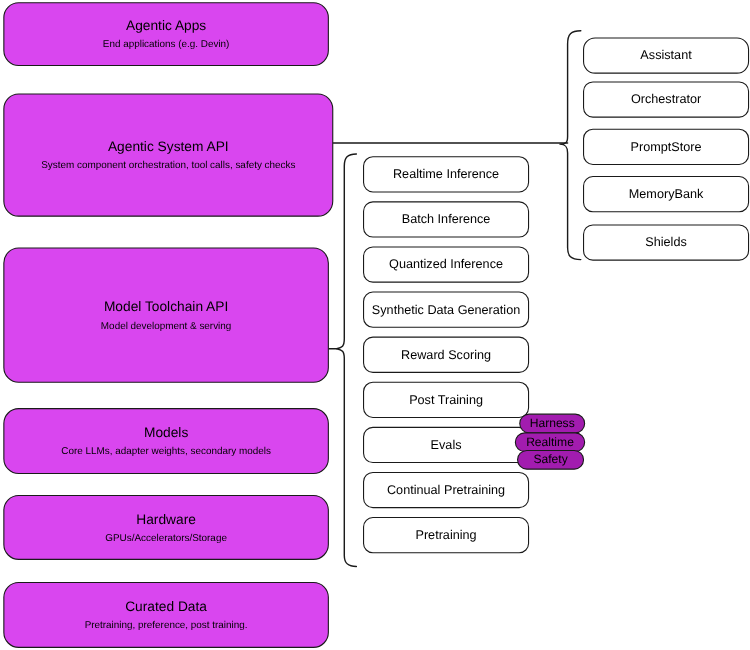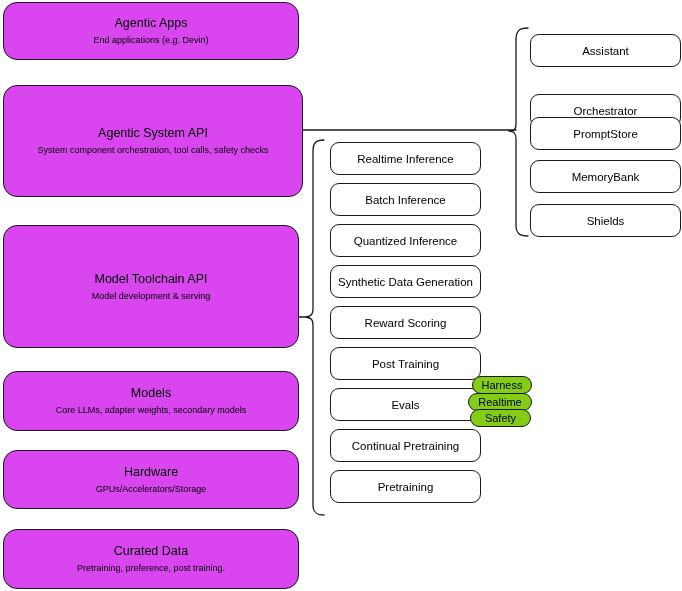--- a/index.html
+++ b/index.html
@@ -57,21 +57,21 @@
     font-size: 11.5px;
     color: #000;
     white-space: nowrap;
   }
   
   .chip {
     position: absolute;
     box-sizing: border-box;
     border: 1.3px solid #1a1a1a;
     border-radius: 999px;
-    background: #84cc16;
+    background: #a21caf;
     display: flex;
     align-items: center;
     justify-content: center;
     font-size: 11px;
     color: #000;
     white-space: nowrap;
   }
   
   .connector-svg {
     position: absolute;
@@ -139,19 +139,19 @@
   <div class="node-box" style="left: 330px; top: 306px; width: 151px; height: 33px;">Reward Scoring</div>
   <div class="node-box" style="left: 330px; top: 347px; width: 151px; height: 33px;">Post Training</div>
   <div class="node-box" style="left: 330px; top: 388px; width: 151px; height: 33px;">Evals</div>
   <div class="node-box" style="left: 330px; top: 429px; width: 151px; height: 33px;">Continual Pretraining</div>
   <div class="node-box" style="left: 330px; top: 470px; width: 151px; height: 33px;">Pretraining</div>
 
   <div class="chip" style="left: 472px; top: 376px; width: 60px; height: 18px;">Harness</div>
   <div class="chip" style="left: 468px; top: 393px; width: 64px; height: 18px;">Realtime</div>
   <div class="chip" style="left: 470px; top: 409px; width: 61px; height: 18px;">Safety</div>
 
-  <div class="node-box" style="left: 530px; top: 34px; width: 151px; height: 33px;">Assistant</div>
-  <div class="node-box" style="left: 530px; top: 74px; width: 151px; height: 33px; margin-top: 20px;">Orchestrator</div>
+  <div class="node-box" style="left: 530px; top: 34px; width: 151px; height: 33px; border-radius: 11px;">Assistant</div>
+  <div class="node-box" style="left: 530px; top: 74px; width: 151px; height: 33px;">Orchestrator</div>
   <div class="node-box" style="left: 530px; top: 117px; width: 151px; height: 33px;">PromptStore</div>
   <div class="node-box" style="left: 530px; top: 160px; width: 151px; height: 33px;">MemoryBank</div>
   <div class="node-box" style="left: 530px; top: 204px; width: 151px; height: 33px;">Shields</div>
 
 </div>
 
 </body></html>

